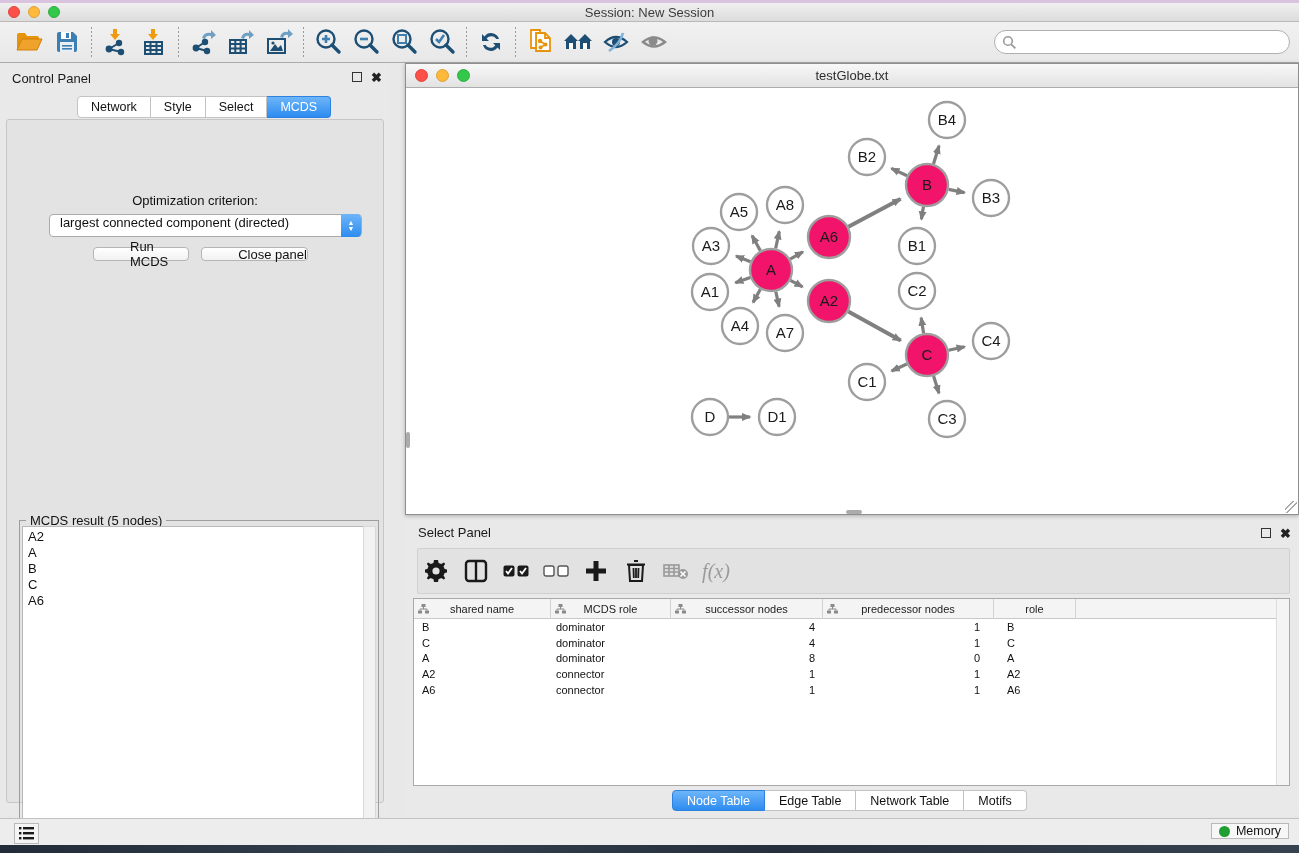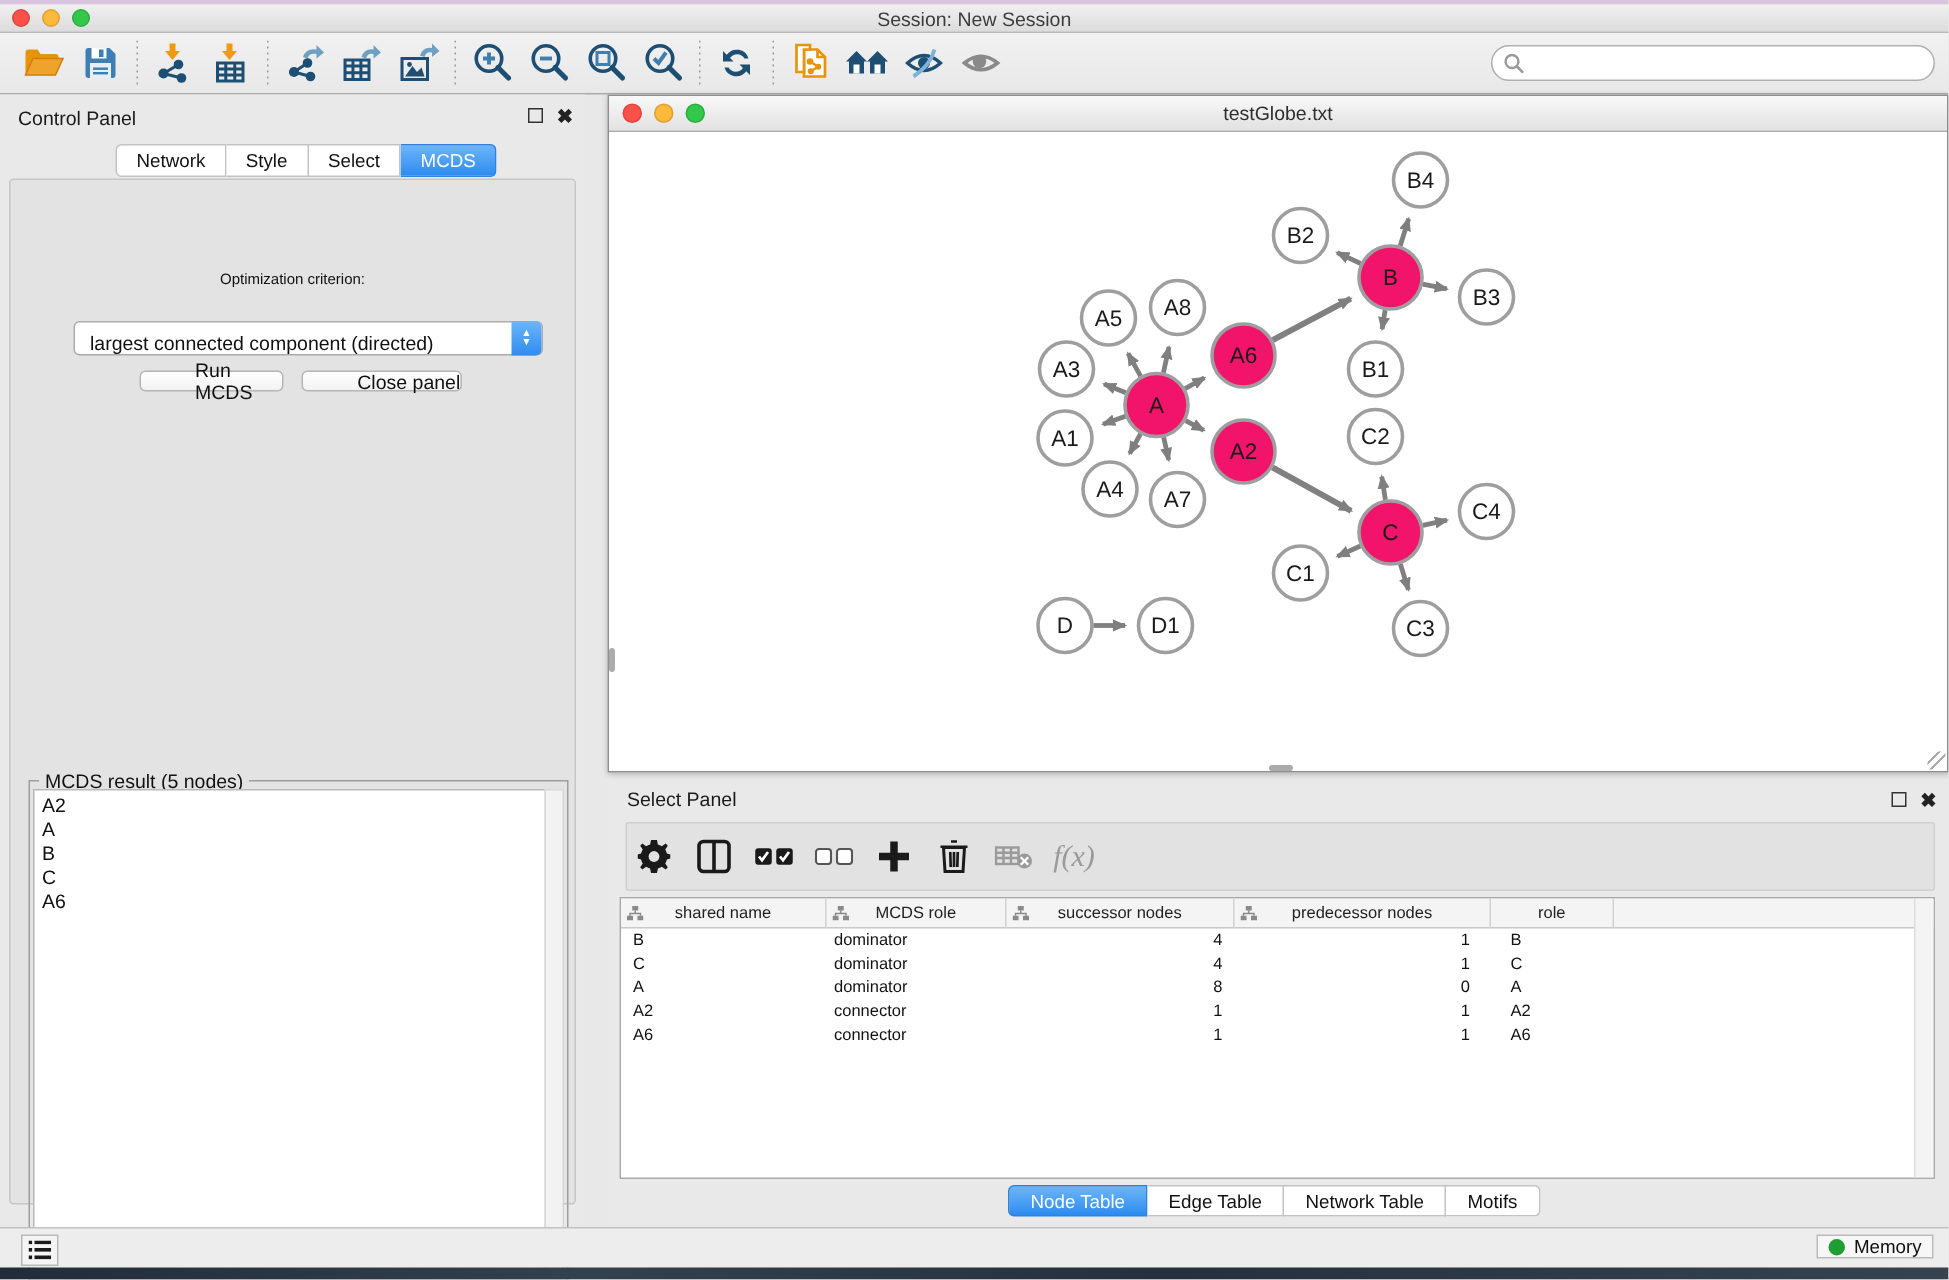--- a/index.html
+++ b/index.html
@@ -63,25 +63,25 @@
     border-left:none; font-size:12.5px; display:flex; align-items:center; color:#111;
   }
   .cp-tab:first-child { border-left:1px solid #C3C3C3; border-radius:4px 0 0 4px; }
   .cp-tab:last-child { border-radius:0 4px 4px 0; }
   .cp-tab.active { background:linear-gradient(#6DB5F9,#2D8CF0); border-color:#2D82E0; color:#fff; }
 
   .cp-body {
     position:absolute; left:6px; top:56px; width:378px; height:684px;
     background:#E3E3E3; border:1px solid #C6C6C6; border-radius:3px;
   }
-  .opt-label { position:absolute; left:0; width:100%; top:61px; text-align:center; font-size:10px; color:#111; }
+  .opt-label { position:absolute; left:0; width:100%; top:73px; text-align:center; font-size:13px; color:#111; }
   .dropdown {
     position:absolute; left:42px; top:94px; width:313px; height:23px;
     background:#fff; border:1px solid #ABABAB; border-radius:4px;
-    font-size:13px; color:#111; display:flex; align-items:flex-end; padding-left:10px;
+    font-size:13px; color:#111; display:flex; align-items:flex-start; padding-left:10px;
   }
   .dd-stepper {
     position:absolute; right:0; top:-1px; width:20px; height:23px;
     background:linear-gradient(#6DB5F9,#2D8CF0); border-radius:0 4px 4px 0;
     display:flex; flex-direction:column; align-items:center; justify-content:center;
     color:#fff; font-size:7px; line-height:6px;
   }
   .cp-btn {
     position:absolute; top:127px; height:14px; background:linear-gradient(#FFFFFF,#F2F2F2);
     border:1px solid #B5B5B5; border-radius:4px; font-size:13px; color:#111;

